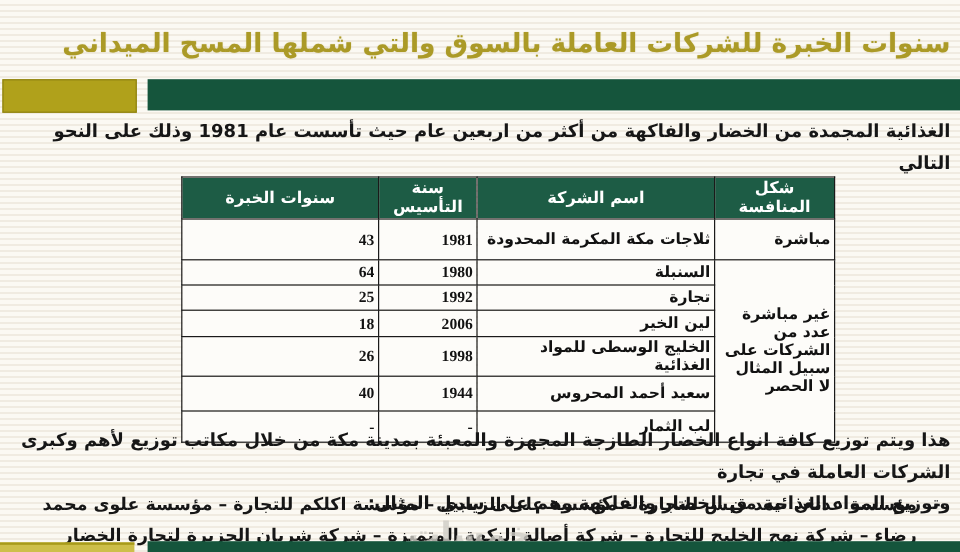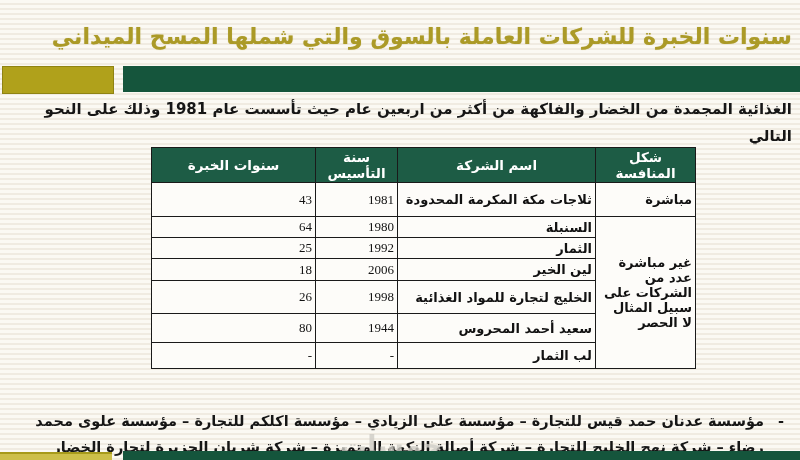--- a/index.html
+++ b/index.html
@@ -49,21 +49,21 @@
     vertical-align:middle;
     padding:1px 3px;overflow:hidden;
   }
   .exp-table th{
     background:#1d5c45;color:#ffffff;
     font-size:13.5px;height:30px;font-weight:bold;
   }
   .exp-table td{background:#fdfcf9;font-size:13px;}
   .num-cell{
     font-family:"Liberation Serif","DejaVu Serif",serif;
-    font-size:15.5px;font-weight:normal;
+    font-size:15.5px;font-weight:bold;
   }
   .comp-cell{font-size:12.5px;line-height:15px;}
   .r1{height:34px;} .r2{height:21px;} .r3{height:21px;} .r4{height:22px;}
   .r5{height:33px;} .r6{height:29px;} .r7{height:26px;}
   .bullets{
     position:absolute;top:408px;right:16px;left:16px;
     display:flex;flex-direction:row;gap:14px;
     color:#161616;font-weight:bold;font-size:14.5px;line-height:26px;
     text-align:right;direction:rtl;
   }
@@ -120,47 +120,51 @@
         <td class="num-cell">1981</td>
         <td class="num-cell">43</td>
       </tr>
       <tr class="r2">
         <td class="comp-cell" rowspan="6">غير مباشرة عدد من الشركات على سبيل المثال لا الحصر</td>
         <td class="comp-cell">السنبلة</td>
         <td class="num-cell">1980</td>
         <td class="num-cell">64</td>
       </tr>
       <tr class="r3">
-        <td class="comp-cell">الثمار</td>
+        <td class="comp-cell">تجارة</td>
         <td class="num-cell">1992</td>
         <td class="num-cell">25</td>
       </tr>
       <tr class="r4">
         <td class="comp-cell">لين الخير</td>
         <td class="num-cell">2006</td>
         <td class="num-cell">18</td>
       </tr>
       <tr class="r5">
-        <td class="comp-cell">الخليج لتجارة للمواد الغذائية</td>
+        <td class="comp-cell">الخليج الوسطى للمواد الغذائية</td>
         <td class="num-cell">1998</td>
         <td class="num-cell">26</td>
       </tr>
       <tr class="r6">
         <td class="comp-cell">سعيد أحمد المحروس</td>
         <td class="num-cell">1944</td>
-        <td class="num-cell">80</td>
+        <td class="num-cell">40</td>
       </tr>
       <tr class="r7">
         <td class="comp-cell">لب الثمار</td>
         <td class="num-cell">-</td>
         <td class="num-cell">-</td>
       </tr>
     </tbody>
   </table>
 
+  <div class="closing">
+    <div>هذا ويتم توزيع كافة انواع الخضار الطازجة المجهزة والمعبئة بمدينة مكة من خلال مكاتب توزيع لأهم وكبرى الشركات العاملة في تجارة</div>
+    <div>وتوزيع المواد الغذائية من الخضار والفاكهة وهم على سبيل المثال:</div>
+  </div>
 
   <div class="bullets">
     <span class="bullet-dash">-</span>
     <span class="bullet-text">مؤسسة عدنان حمد قيس للتجارة – مؤسسة على الزيادي – مؤسسة اكلكم للتجارة – مؤسسة علوى محمد رضاء – شركة نهج الخليج للتجارة – شركة أصالة النكهة المتميزة – شركة شريان الجزيرة لتجارة الخضار والفاكهة ... وغيرها من الشركات</span>
   </div>
 
   <div class="watermark">خمسات</div>
 
   <div class="bar-gold-bottom"></div>
   <div class="bar-green-bottom"></div>

